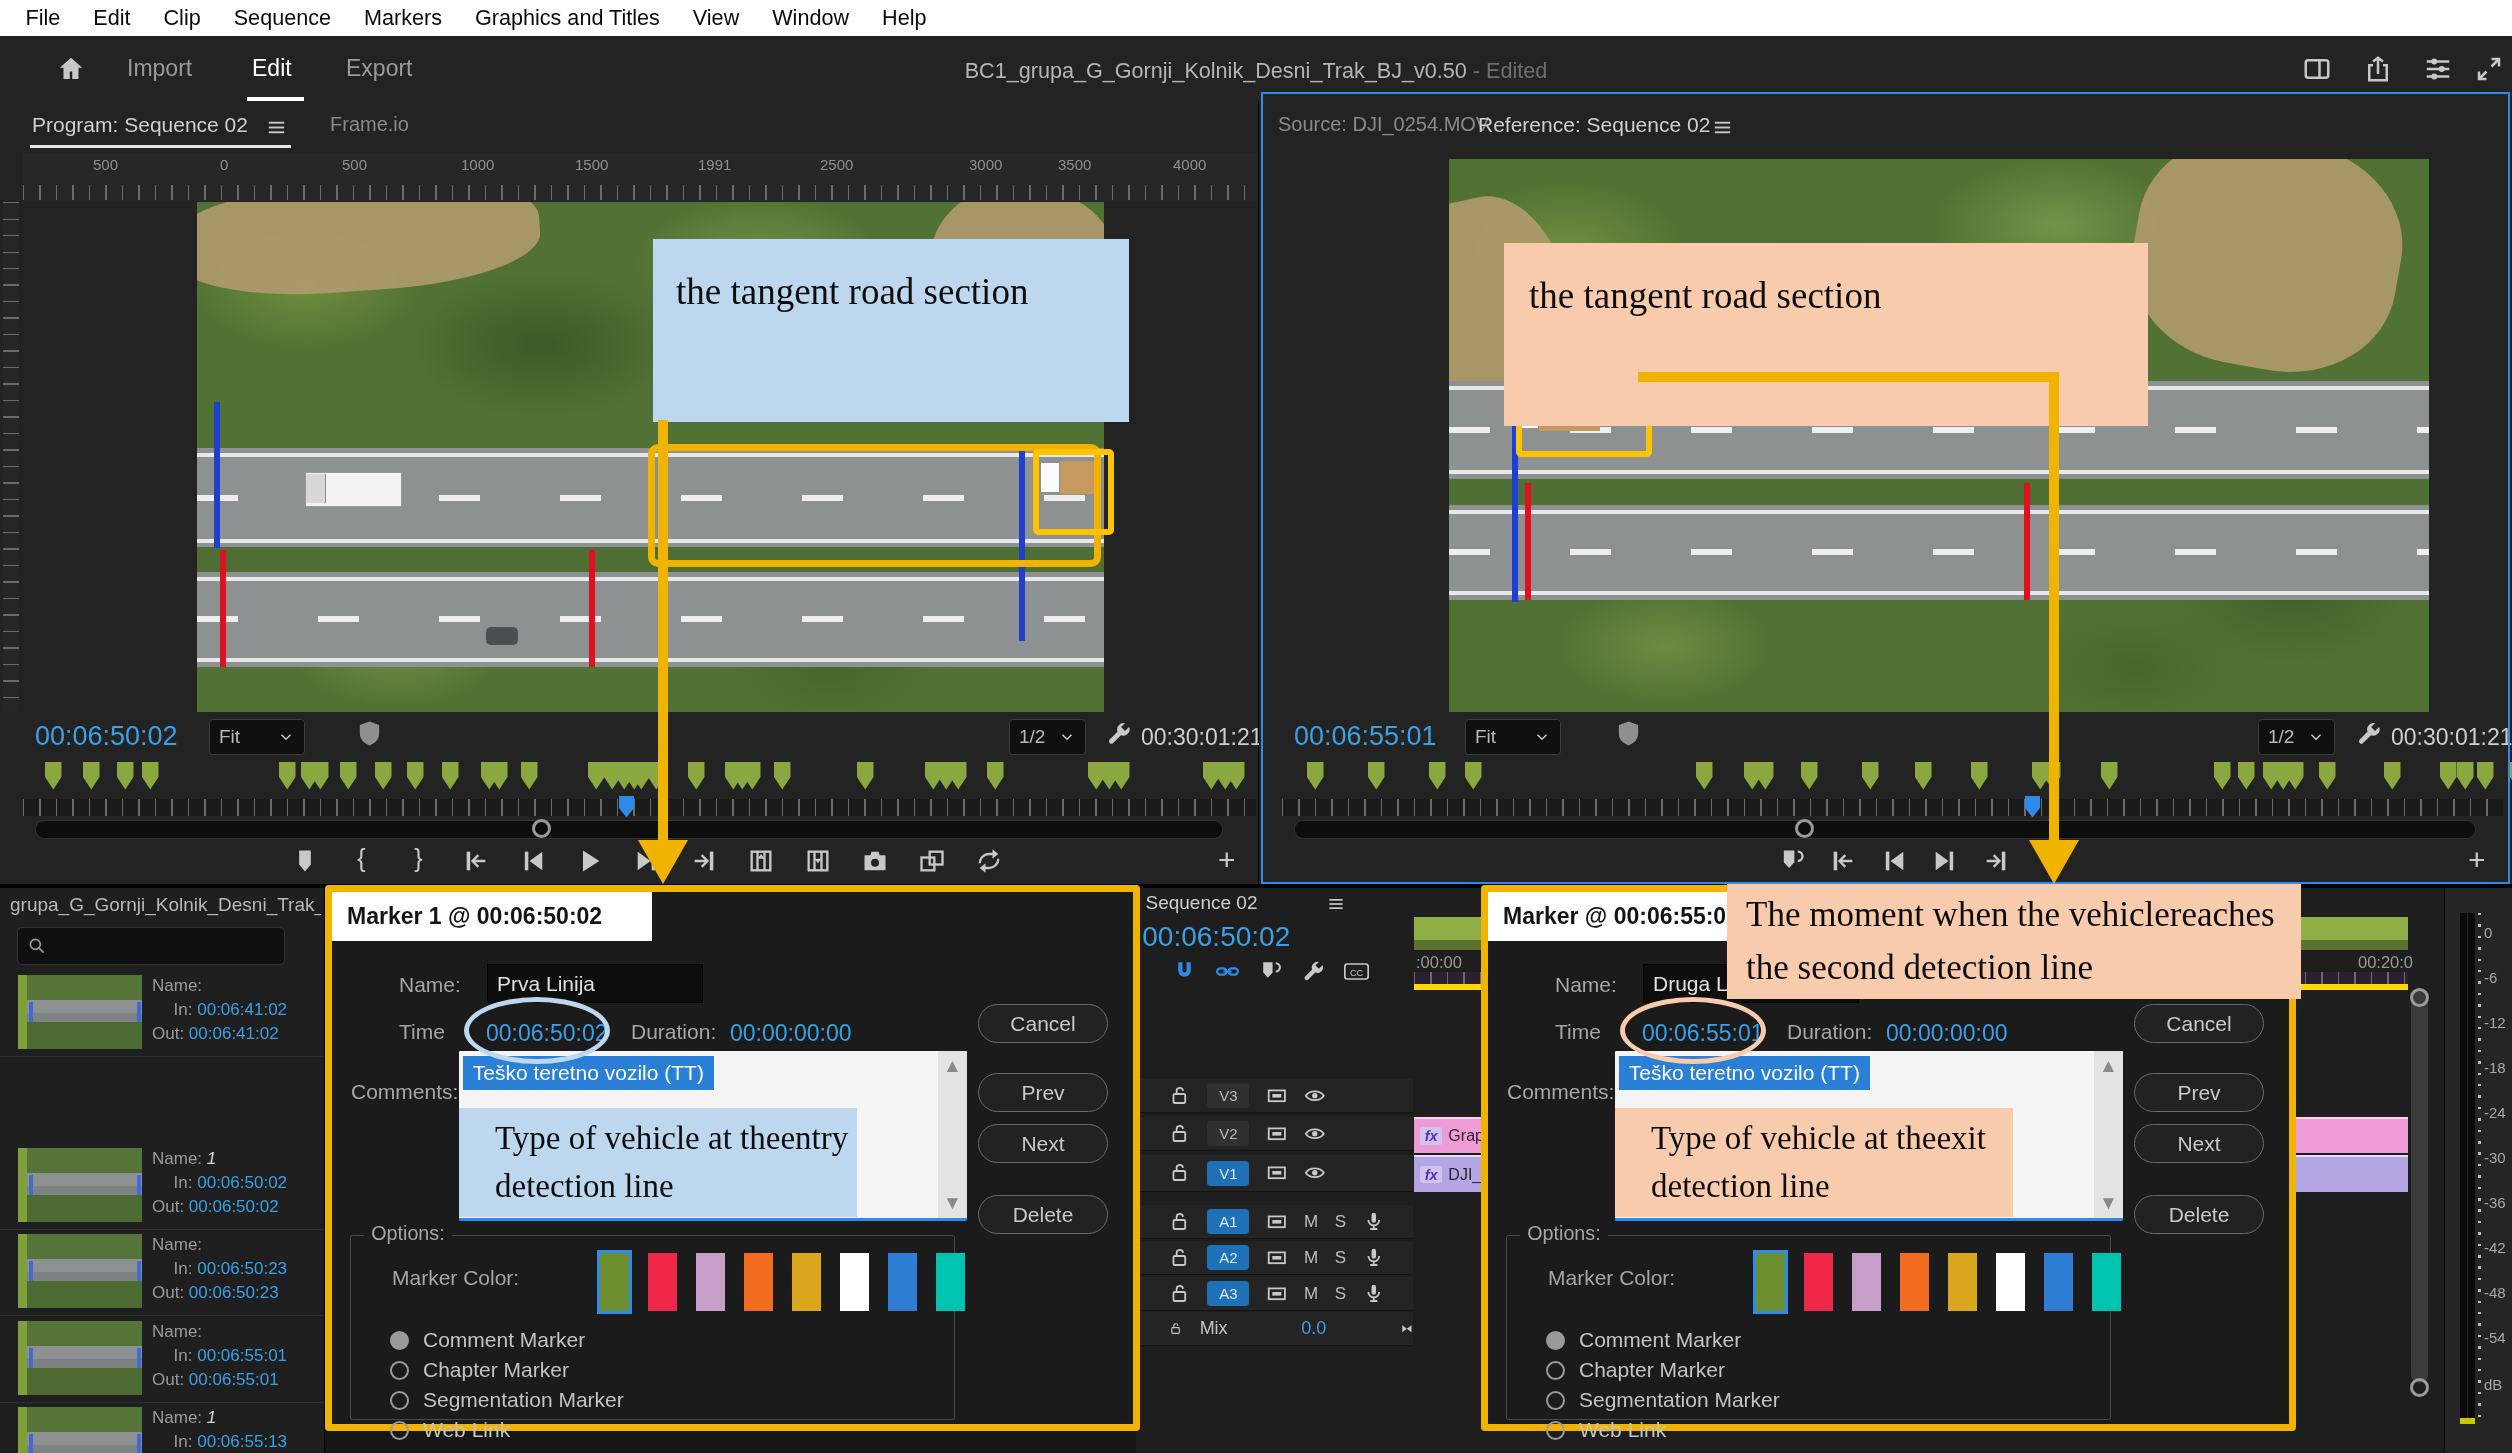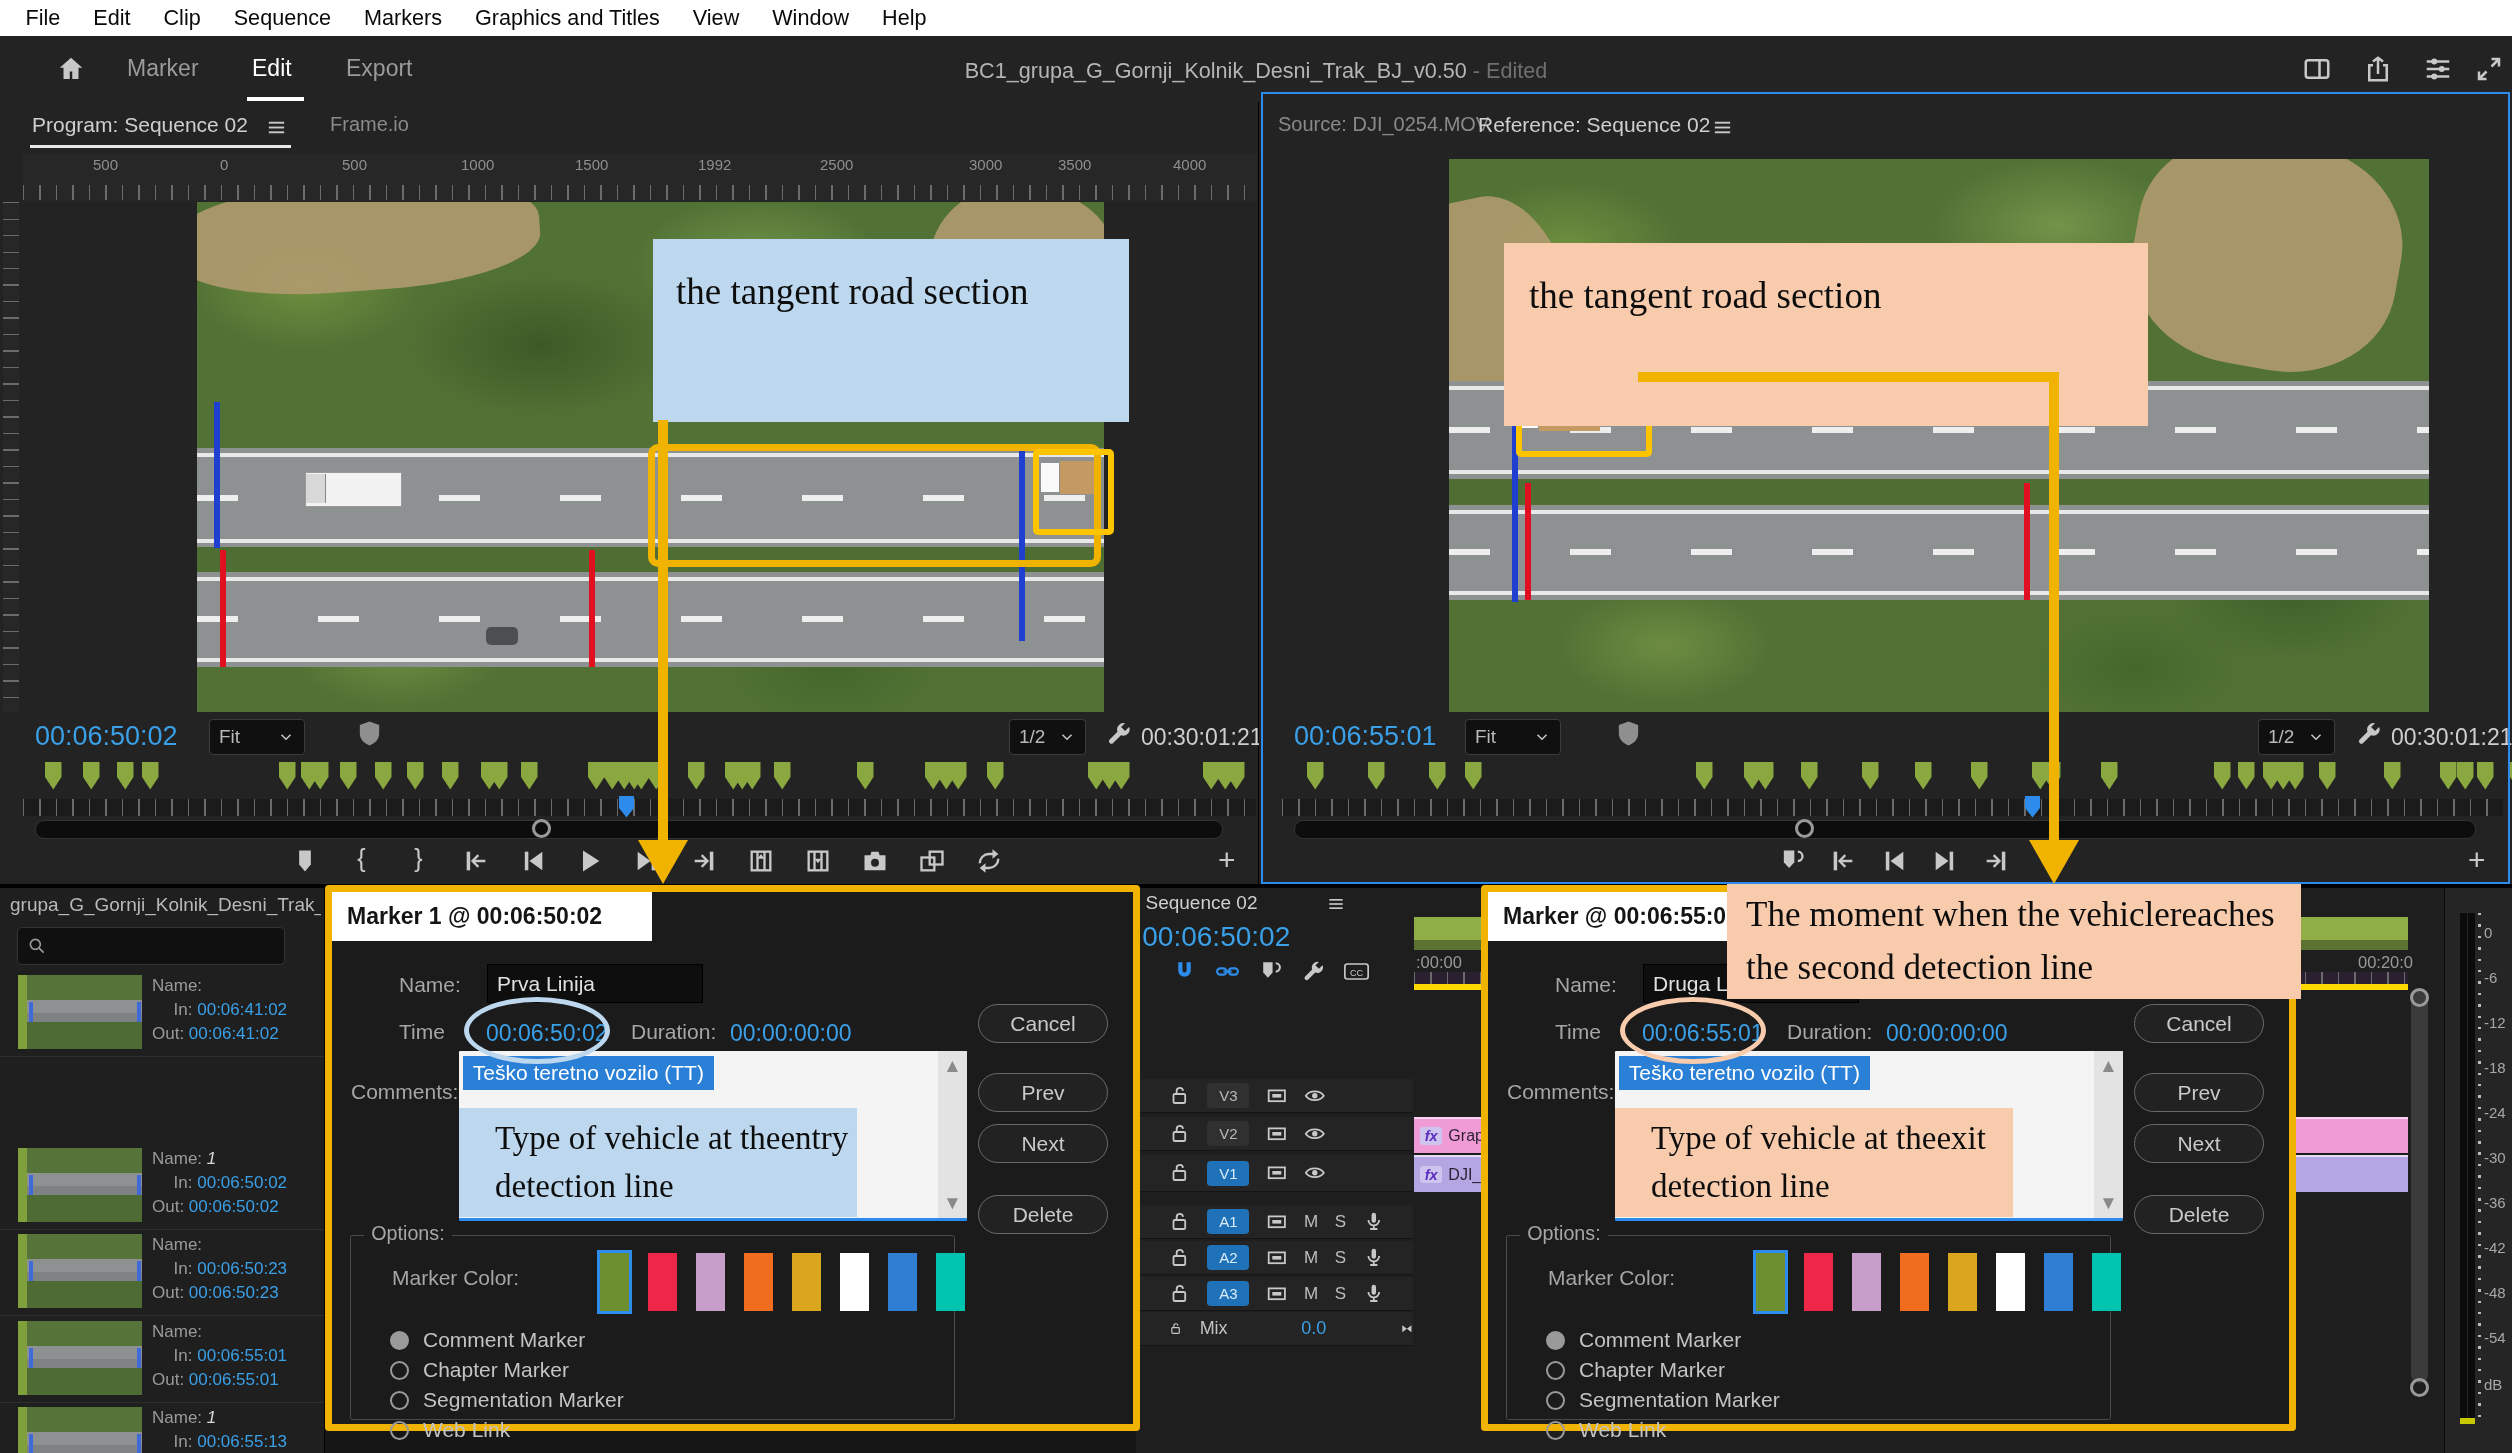--- a/index.html
+++ b/index.html
@@ -118,21 +118,21 @@
         <span class="mitem">Help</span>
       </span>
     </div>
 
   <div id="appbar" class="abs">
     <span class="icon abs" style="left:56px;top:18px;width:30px;height:30px">
         <svg viewBox="0 0 24 24">
           <path fill="currentColor" d="M12 3l9 8h-3v9h-5v-6h-2v6H6v-9H3z"></path>
         </svg>
       </span>
-    <span class="nav abs" style="left:127px;top:19px">Marker</span>
+    <span class="nav abs" style="left:127px;top:19px">Import</span>
     <span class="nav on abs" style="left:252px;top:19px">Edit</span>
     <div class="abs" style="left:247px;top:61px;width:57px;height:3.8px;background:#fff"></div>
     <span class="nav abs" style="left:346px;top:19px">Export</span>
     <div class="abs nowrap" style="left:0;right:0;top:21.6px;text-align:center;font-size:21.6px;color:#b5b5b5"><span>BC1_grupa_G_Gornji_Kolnik_Desni_Trak_BJ_v0.50</span> <span style="color:#6f6f6f">- Edited</span></div>
     <span class="icon abs" style="left:2302px;top:18px;width:30px;height:30px">
         <svg viewBox="0 0 24 24">
           <rect x="3" y="5" width="18" height="14" rx="2" stroke="currentColor" fill="none" stroke-width="2"></rect>
           <line x1="14" y1="5" x2="14" y2="19" stroke="currentColor" fill="none" stroke-width="2"></line>
         </svg>
       </span>
@@ -176,21 +176,21 @@
     <div class="abs" style="left:30px;top:43px;width:261px;height:3.2px;background:#e8e8e8"></div>
     <span class="tabdim abs" style="left:330px;top:11.4px">Frame.io</span>
 
     <div class="abs" style="left:23px;top:51px;width:1235px;height:48px;background:#272727">
       <div id="ruler-labels" class="abs" style="left:0;top:2.5px;width:100%;height:21.6px;font-size:15px;color:#8f8f8f">
           <span style="position: absolute; left: 70px; top: 0px;">500</span>
           <span style="position: absolute; left: 197px; top: 0px;">0</span>
           <span style="position: absolute; left: 319px; top: 0px;">500</span>
           <span style="position: absolute; left: 438px; top: 0px;">1000</span>
           <span style="position: absolute; left: 552px; top: 0px;">1500</span>
-          <span style="position: absolute; left: 675px; top: 0px;">1992</span>
+          <span style="position: absolute; left: 675px; top: 0px;">1991</span>
           <span style="position: absolute; left: 797px; top: 0px;">2500</span>
           <span style="position: absolute; left: 916px; top: 0px; margin-left: 30px;">3000</span>
           <span style="position: absolute; left: 1035px; top: 0px;">3500</span>
           <span style="position: absolute; left: 1150px; top: 0px;">4000</span>
         </div>
       <div class="abs ticklane-h" style="left:0;bottom:1.3px;width:100%;height:15px"></div>
     </div>
 
     <div class="abs ticklane-v" style="left:2.5px;top:100px;width:16.5px;height:510px;background-color:#272727"></div>
 

